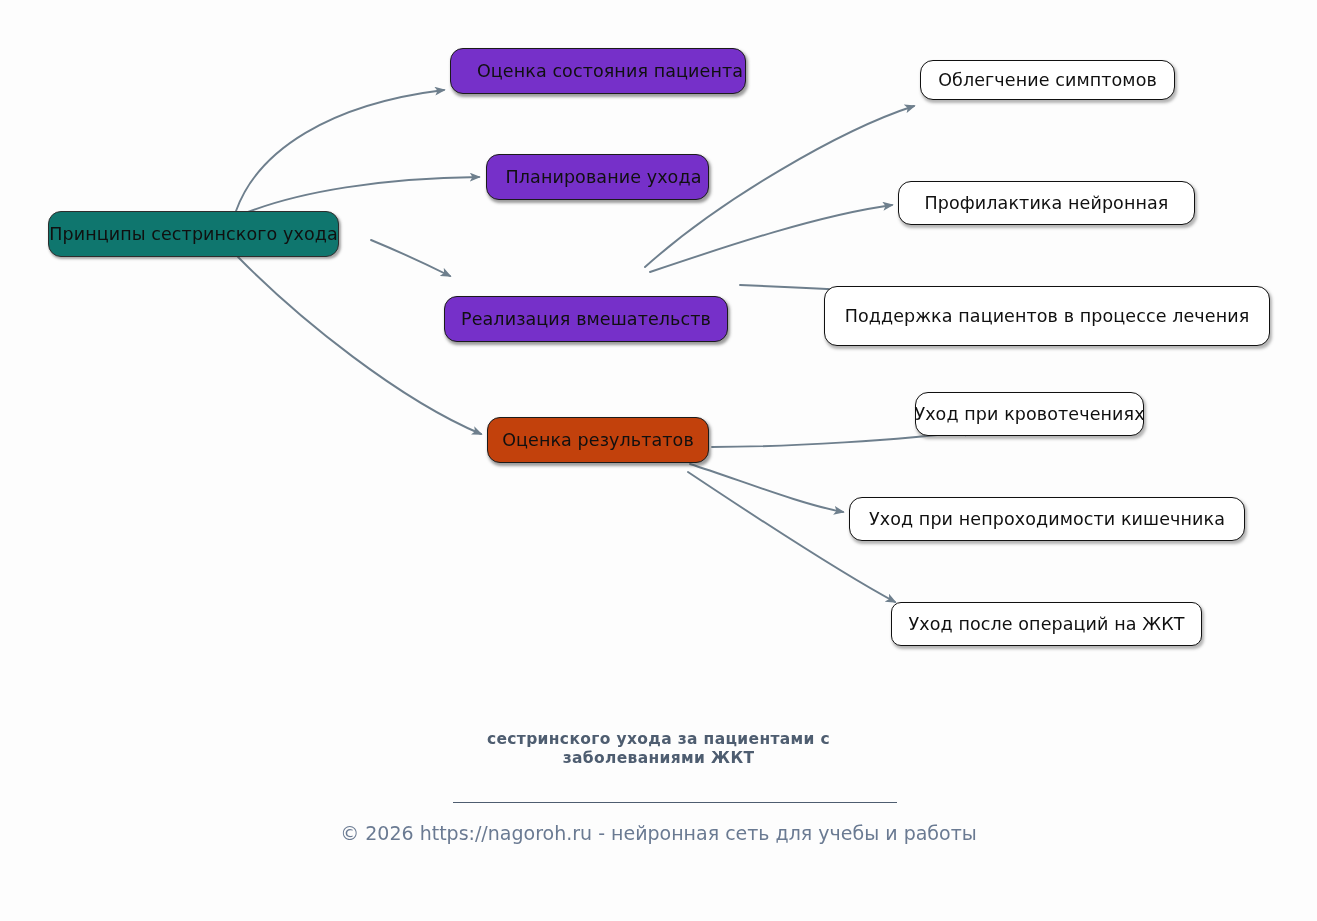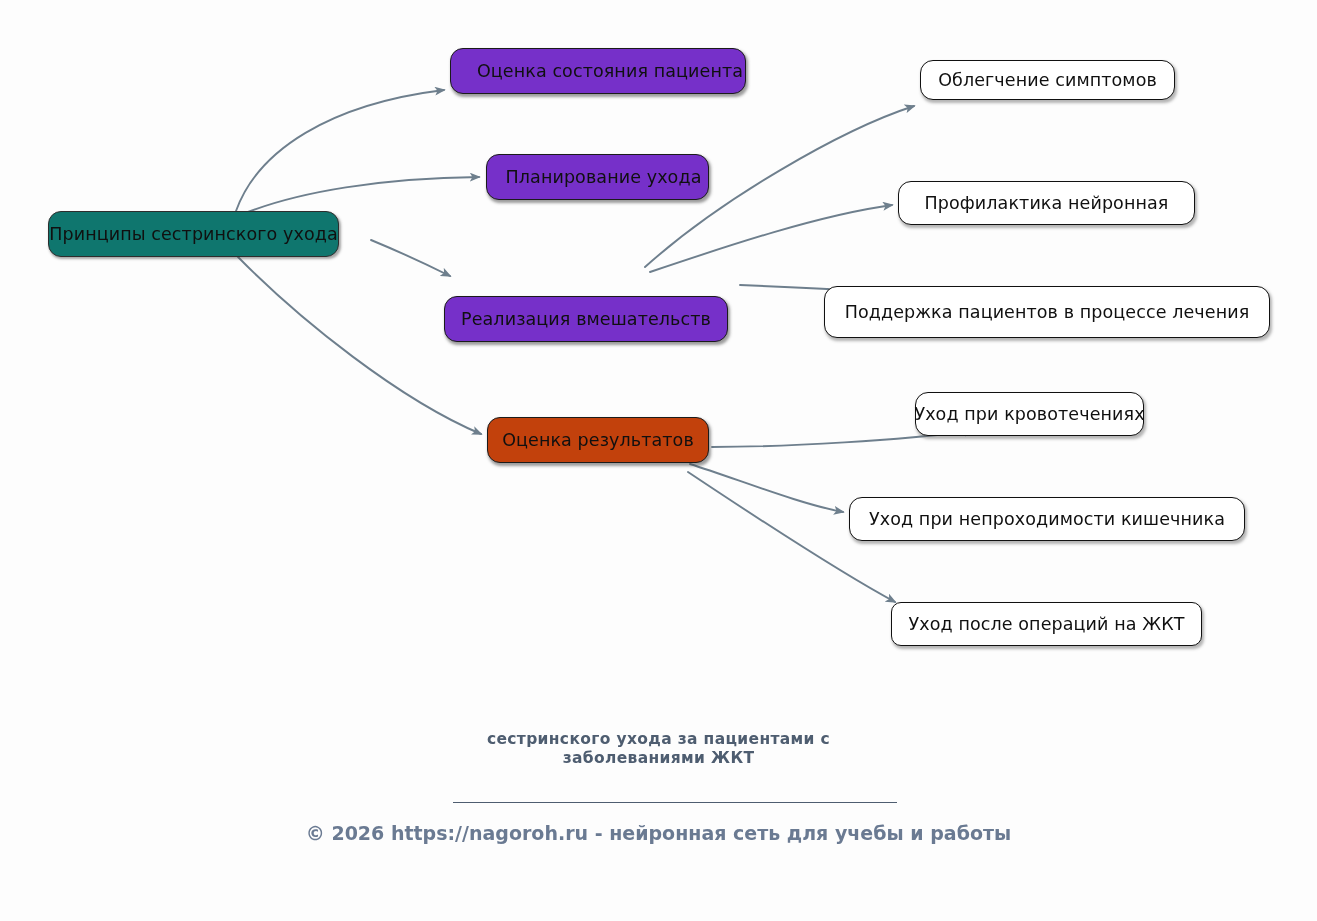--- a/index.html
+++ b/index.html
@@ -79,21 +79,20 @@
   }
   #footer {
     position: absolute;
     left: 0;
     top: 822px;
     width: 1317px;
     text-align: center;
     font-size: 19px;
     color: #6a7a92;
     font-family: "DejaVu Sans", "Liberation Sans", sans-serif;
-    font-weight: bold;
   }
 </style>
 </head>
 <body>
 
 <div id="canvas">
 
   <svg id="edges" viewBox="0 0 1317 921" xmlns="http://www.w3.org/2000/svg">
     <defs>
       <marker id="arrowhead" markerWidth="11" markerHeight="9" refX="9.2" refY="4.5" orient="auto" markerUnits="userSpaceOnUse">
@@ -129,21 +128,21 @@
       </div>
       <div class="node mid" style="left: 487px; top: 417px; width: 222px; height: 46px; background: #c2410c; color: rgb(16, 16, 16);">
         <span>Оценка результатов</span>
       </div>
       <div class="node leaf" style="left: 920px; top: 60px; width: 255px; height: 40px; background: rgb(255, 255, 255); color: rgb(16, 16, 16);">
         <span>Облегчение симптомов</span>
       </div>
       <div class="node leaf" style="left: 898px; top: 181px; width: 297px; height: 44px; background: rgb(255, 255, 255); color: rgb(16, 16, 16);">
         <span>Профилактика нейронная</span>
       </div>
-      <div class="node leaf" style="left: 824px; top: 286px; width: 446px; height: 52px; background: rgb(255, 255, 255); color: rgb(16, 16, 16);">
+      <div class="node leaf" style="left: 824px; top: 286px; width: 446px; height: 60px; background: rgb(255, 255, 255); color: rgb(16, 16, 16);">
         <span>Поддержка пациентов в процессе лечения</span>
       </div>
       <div class="node leaf" style="left: 915px; top: 392px; width: 229px; height: 44px; background: rgb(255, 255, 255); color: rgb(16, 16, 16);">
         <span>Уход при кровотечениях</span>
       </div>
       <div class="node leaf" style="left: 849px; top: 497px; width: 396px; height: 44px; background: rgb(255, 255, 255); color: rgb(16, 16, 16);">
         <span>Уход при непроходимости кишечника</span>
       </div>
       <div class="node leaf" style="left: 891px; top: 602px; width: 311px; height: 44px; background: rgb(255, 255, 255); color: rgb(16, 16, 16); border-radius: 10px;">
         <span>Уход после операций на ЖКТ</span>

